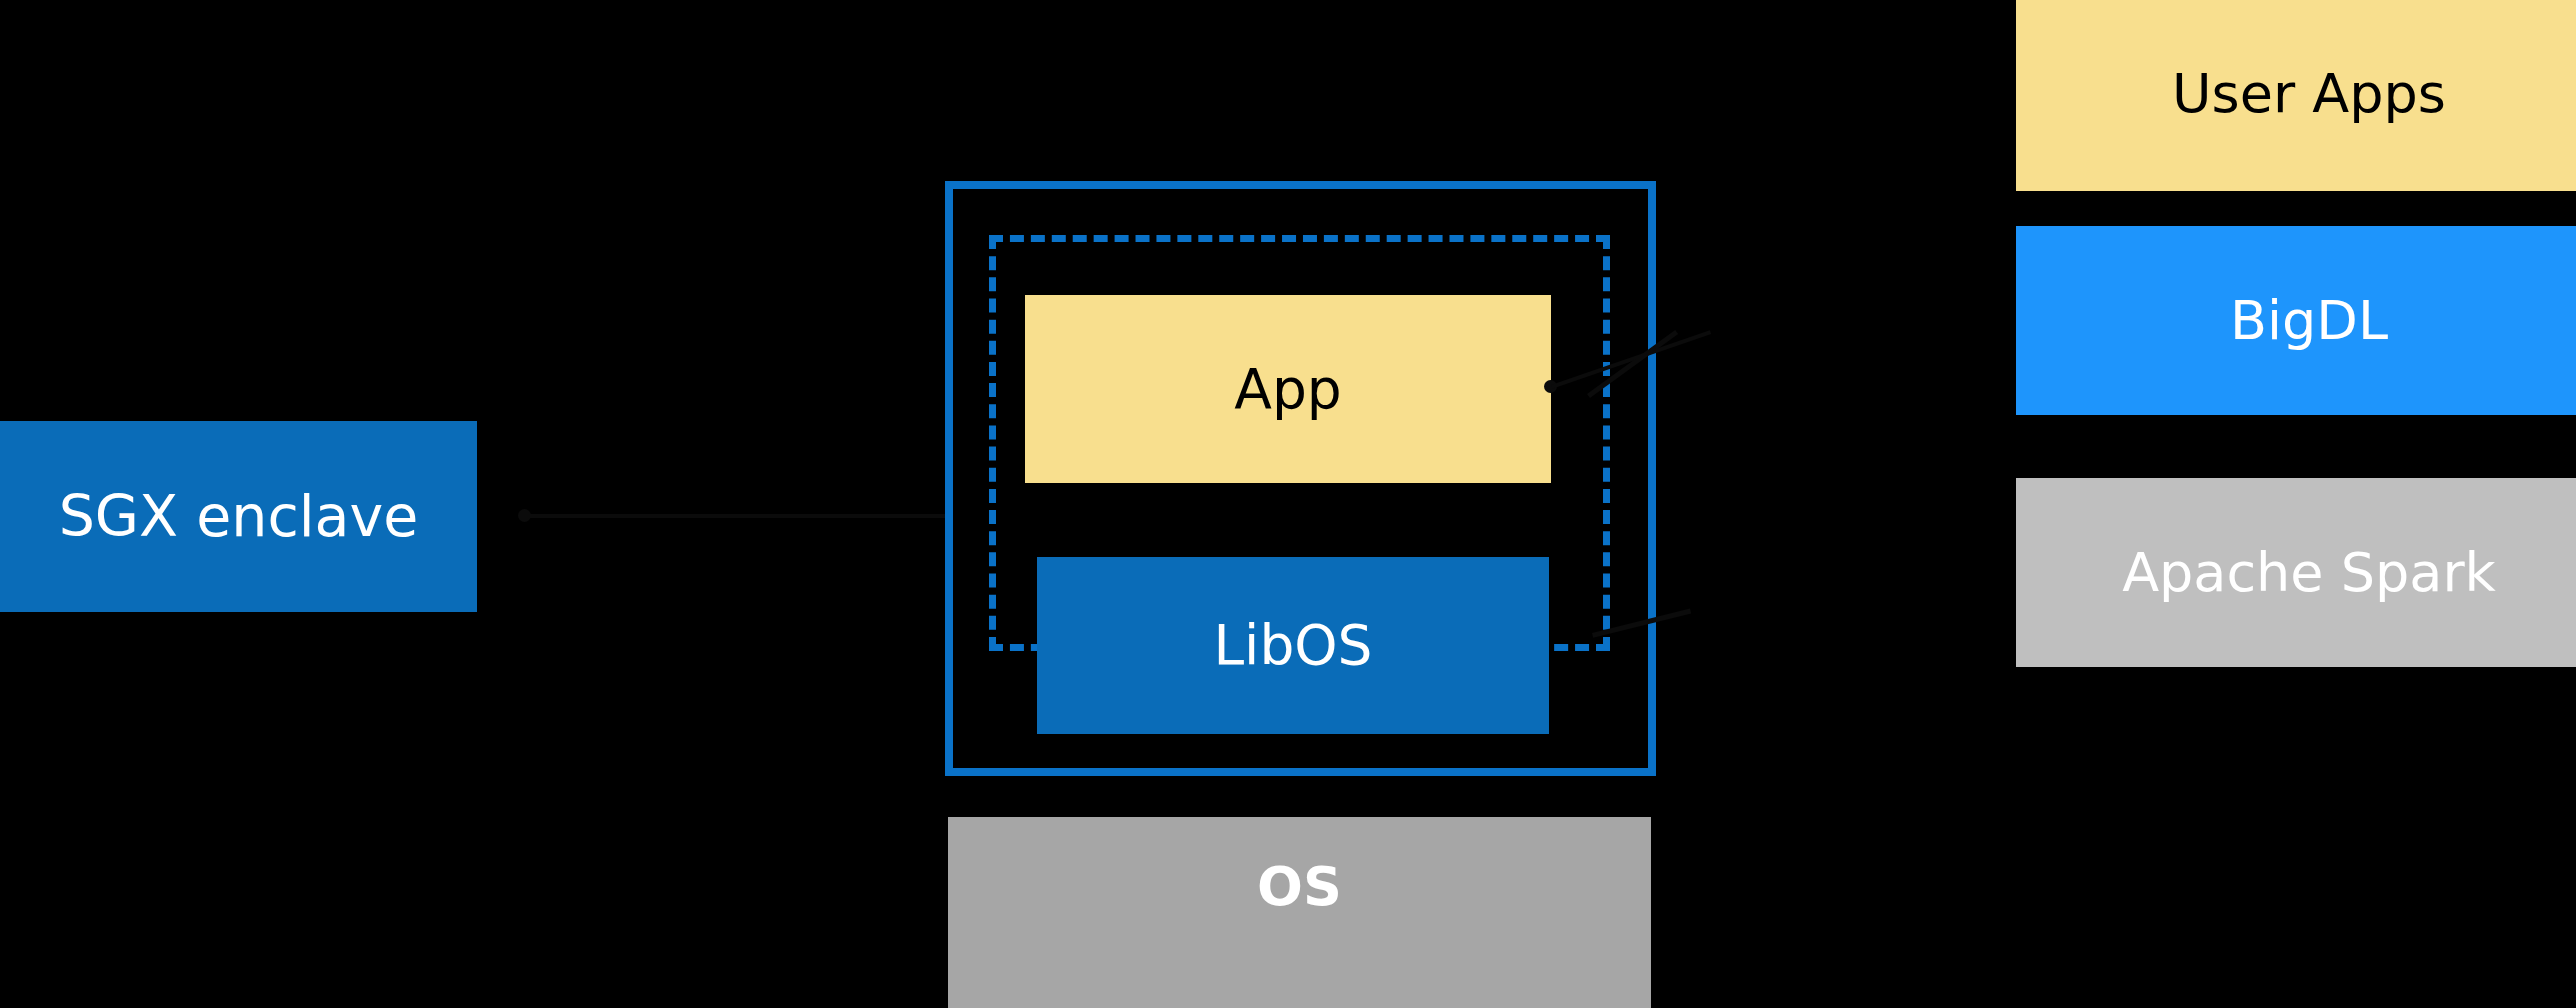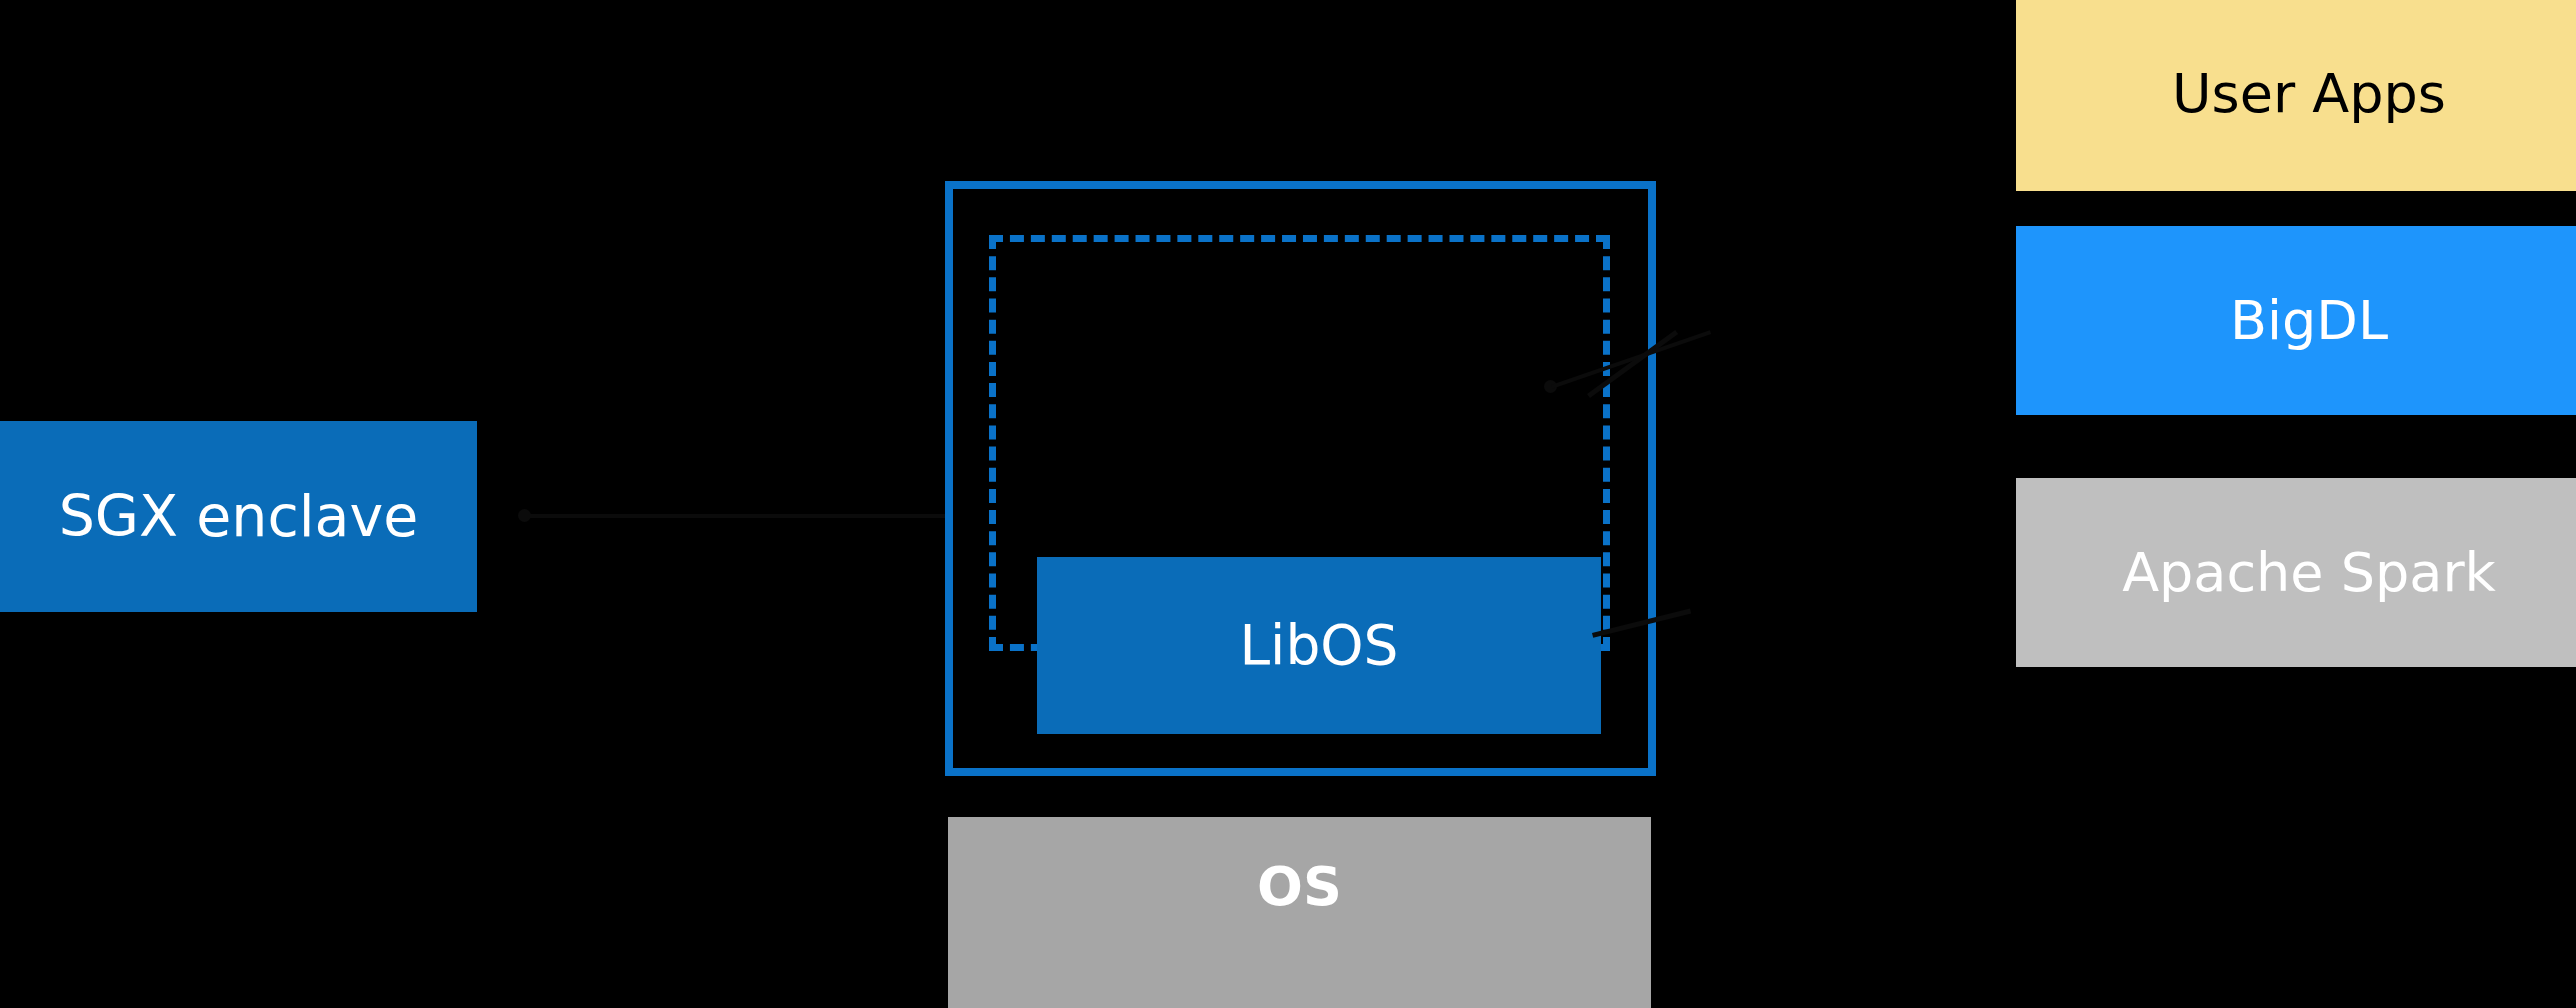--- a/index.html
+++ b/index.html
@@ -73,21 +73,21 @@
     height: 188px;
     background: #F8DF8E;
     color: #000000;
     font-size: 55px;
   }
 
   
   #libos-box {
     left: 1037px;
     top: 557px;
-    width: 564px;
+    width: 512px;
     height: 177px;
     background: #0A6CB8;
     color: #FFFFFF;
     font-size: 55px;
     justify-content: center;
   }
 
   
   #os-box {
     left: 948px;
@@ -160,20 +160,23 @@
     <span class="box-label">SGX enclave</span>
   </div>
 
   <div class="conn-dot" style="left:518px; top:509px;"></div>
   <div class="connector" style="left:524px; top:514px; width:421px; height:4.2px;"></div>
 
   <div class="box" id="enclave-frame"></div>
 
   <div class="box" id="libos-frame"></div>
 
+  <div class="box" id="app-box">
+    <span class="box-label">App</span>
+  </div>
 
   <div class="conn-dot" style="left:1544px; top:380px;"></div>
   <div class="conn-diag" style="left:1551px; top:385px; width:168px; height:4.2px;
               transform: rotate(-19deg);"></div>
 
   <div class="conn-diag" style="left:1587px; top:394px; width:109px; height:5px;
               transform: rotate(-36deg);"></div>
 
   <div class="box" id="libos-box">
     <span class="box-label">LibOS</span>

